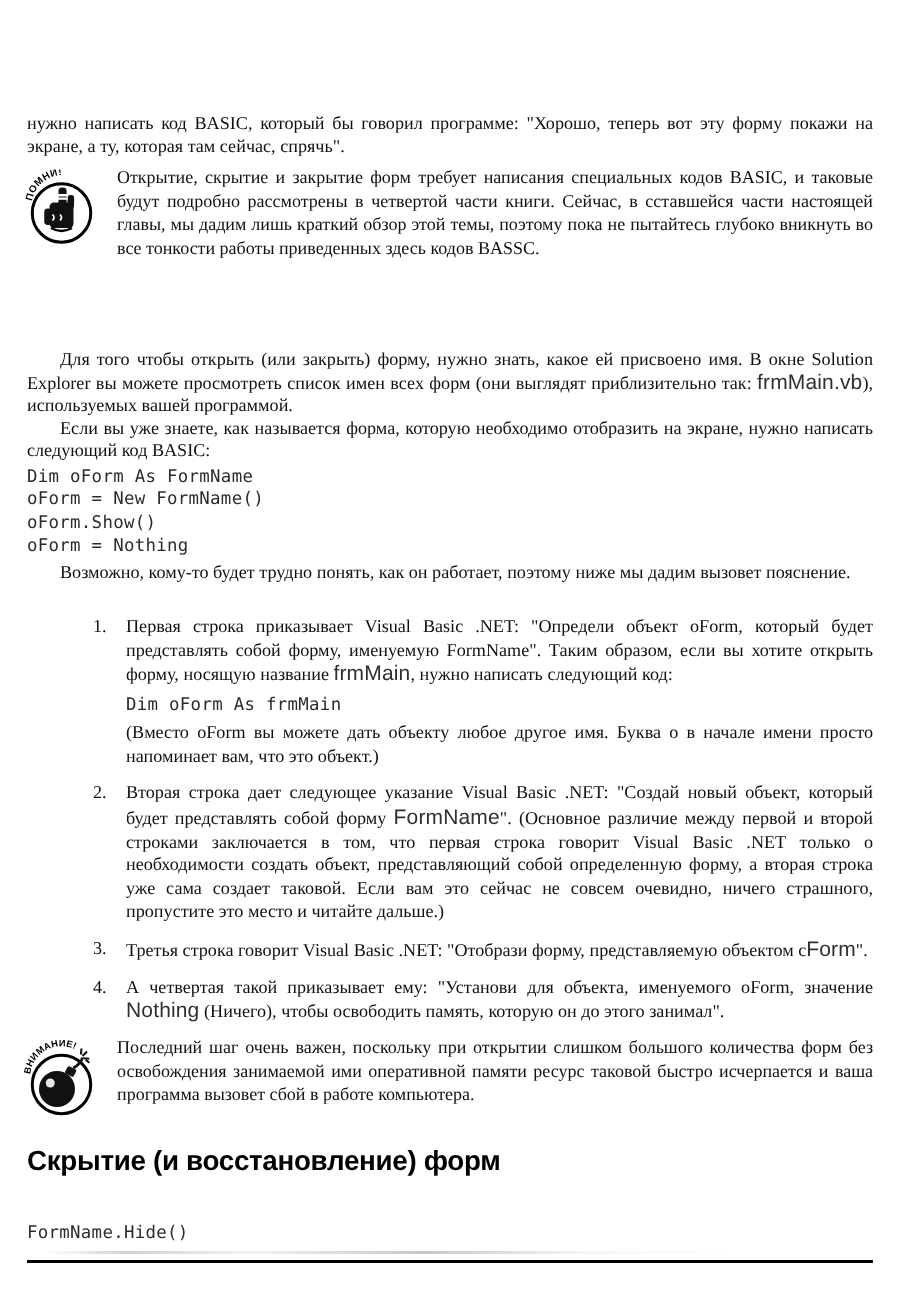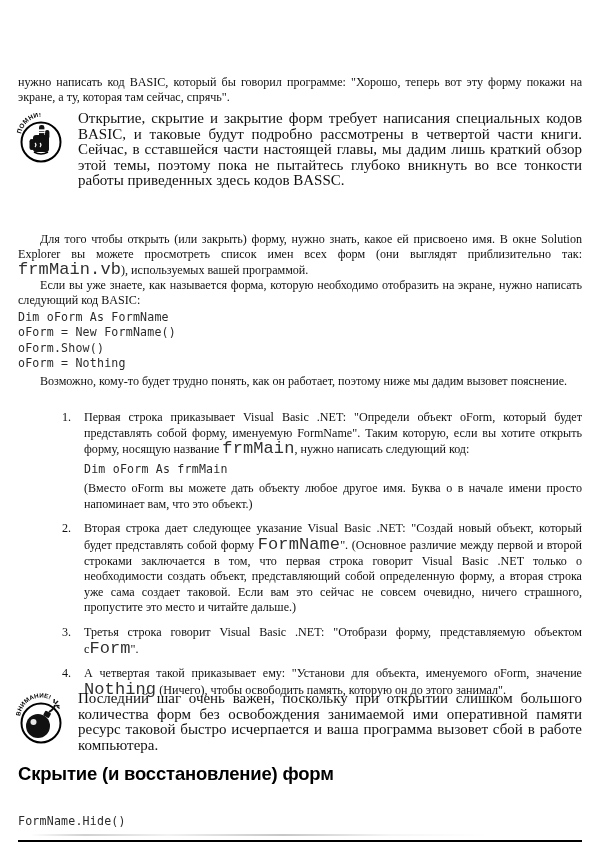--- a/index.html
+++ b/index.html
@@ -57,42 +57,42 @@
   
   .code {
     font-family: "DejaVu Sans Mono", "Liberation Mono", monospace;
     font-size: 11.6px;
     line-height: 15.4px;
     white-space: pre;
     color: #2b2b2b;
     letter-spacing: 0.2px;
   }
   .code-inline {
-    font-family: Liberation Mono, monospace;
-    font-size: 17px;
+    font-family: Liberation Sans, sans-serif;
+    font-size: 14px;
     color: #303030;
     letter-spacing: 0.1px;
   }
 
   
   .note {
     position: absolute;
     left: 14px;
     width: 568px;
   }
   .note .note-icon {
     position: absolute;
     left: 0;
     top: 2px;
     width: 52px;
     height: 52px;
   }
   .note .note-text {
     margin-left: 64px;
-    font-size: 15px;
+    font-size: 12px;
     line-height: 15.6px;
     text-align: justify;
     color: #101010;
   }
   .note .note-text p { margin: 0; }
 
   
   ol.numlist {
     position: absolute;
     left: 62px;
@@ -230,21 +230,21 @@
   </div>
 
   <div class="body-col" style="top:346px;">
     <p class="para">Возможно, кому-то будет трудно понять, как он работает, поэтому ниже мы дадим вызовет пояснение.</p>
   </div>
 
   <ol class="numlist" style="top:382px;">
 
     <li>
       <span class="num">1.</span>
-      <p><span>Первая строка приказывает Visual Basic .NET: "Определи объект oForm, который будет представлять собой форму, именуемую FormName". Таким которую, если вы хотите открыть форму, носящую название </span><span class="code-inline">frmMain</span><span>, нужно написать следующий код:</span></p>
+      <p><span>Первая строка приказывает Visual Basic .NET: "Определи объект oForm, который будет представлять собой форму, именуемую FormName". Таким образом, если вы хотите открыть форму, носящую название </span><span class="code-inline">frmMain</span><span>, нужно написать следующий код:</span></p>
       <div class="code sub">Dim oForm As frmMain</div>
       <p class="sub">(Вместо oForm вы можете дать объекту любое другое имя. Буква o в начале имени просто напоминает вам, что это объект.)</p>
     </li>
 
     <li style="margin-top:9px;">
       <span class="num">2.</span>
       <p><span>Вторая строка дает следующее указание Visual Basic .NET: "Создай новый объект, который будет представлять собой форму </span><span class="code-inline">FormName</span><span>". (Основное различие между первой и второй строками заключается в том, что первая строка говорит Visual Basic .NET только о необходимости создать объект, представляющий собой определенную форму, а вторая строка уже сама создает таковой. Если вам это сейчас не совсем очевидно, ничего страшного, пропустите это место и читайте дальше.)</span></p>
     </li>
 
     <li style="margin-top:9px;">

